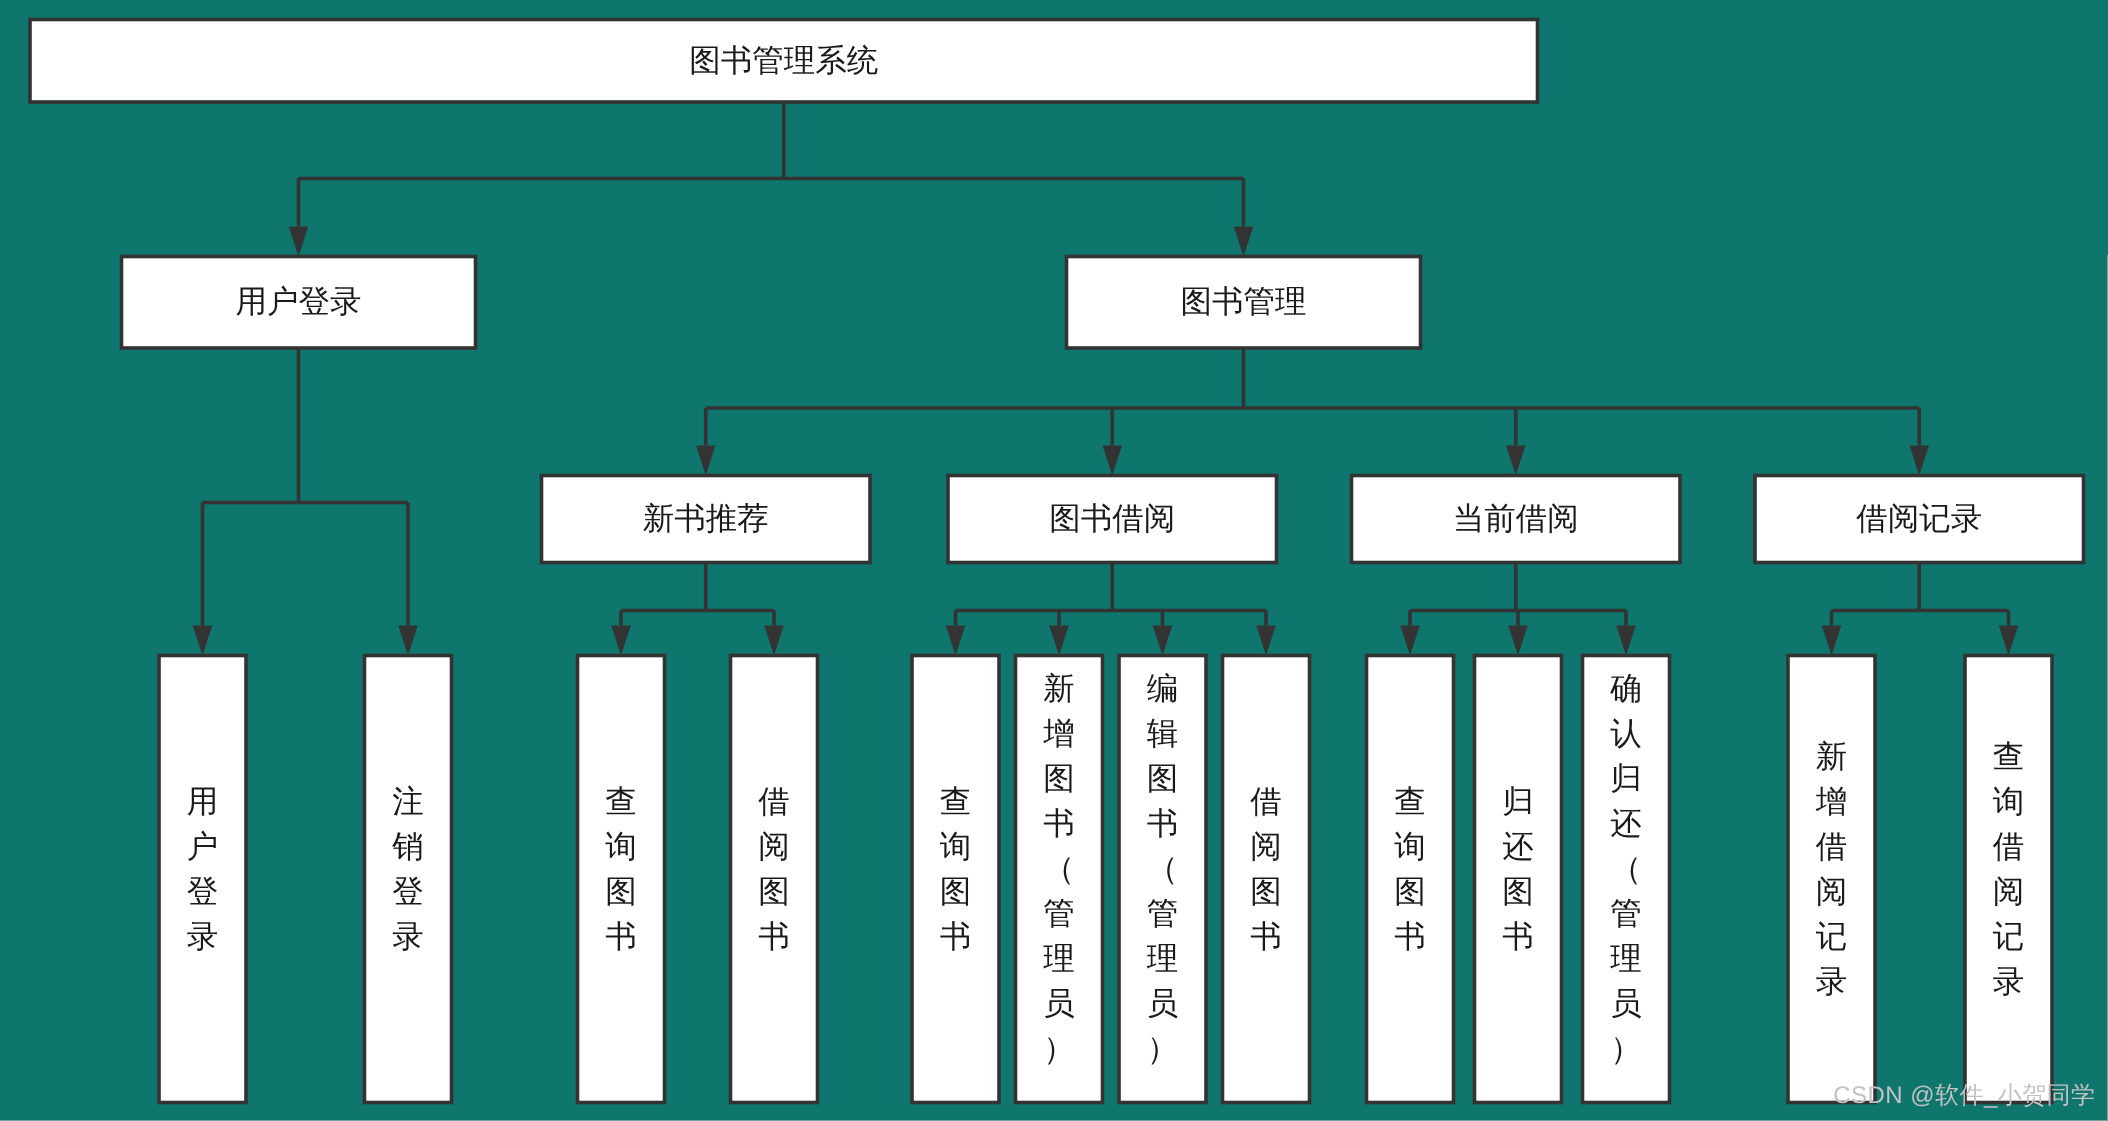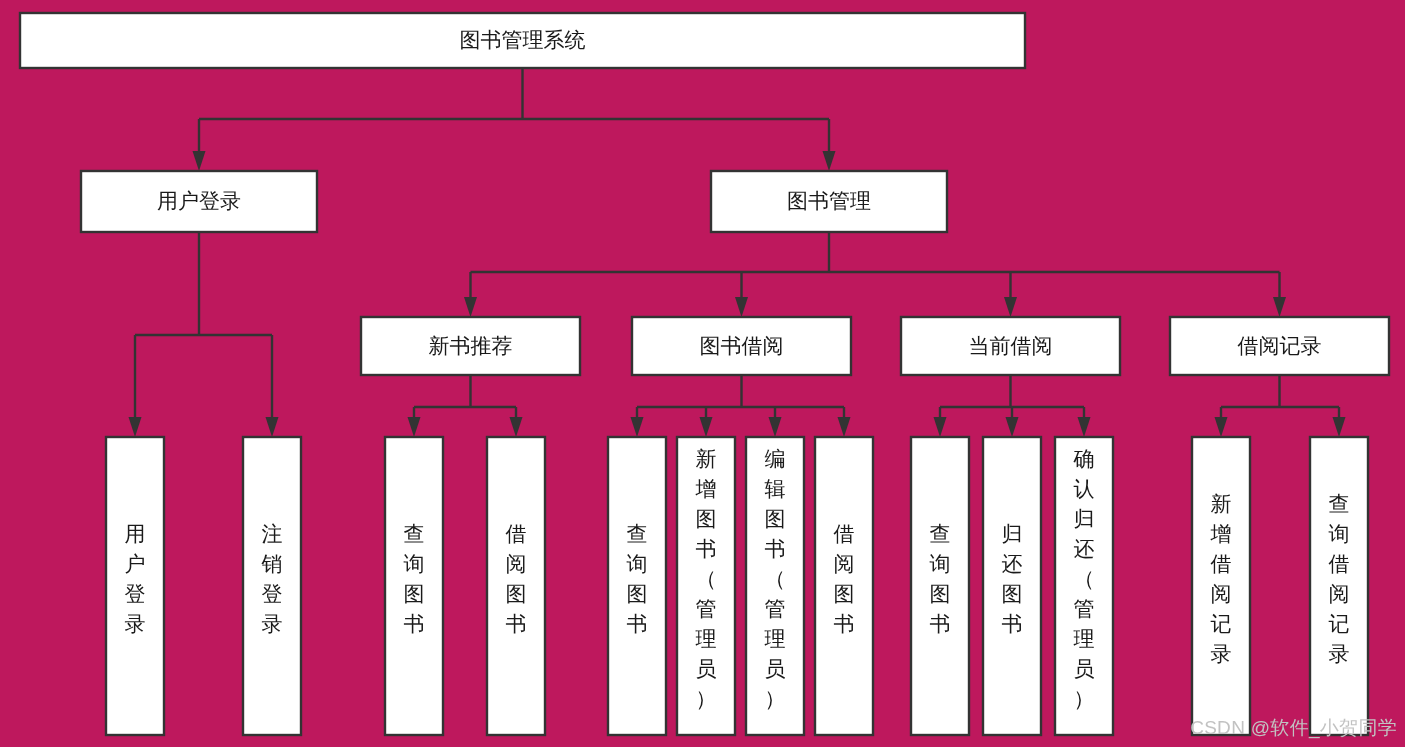--- a/index.html
+++ b/index.html
@@ -11,21 +11,21 @@
   body {
     width: 1405px;
     height: 747px;
     font-family: "Liberation Sans", "DejaVu Sans", sans-serif;
     overflow: hidden;
   }
   #diagram-root {
     position: relative;
     width: 1405px;
     height: 747px;
-    background: #be185d;
+    background: #0f766e;
   }
   svg.diagram-canvas {
     position: absolute;
     top: 0;
     left: 0;
     width: 1405px;
     height: 747px;
     display: block;
   }
   .node-box {
@@ -54,21 +54,21 @@
     fill: #1a1a1a;
     font-family: "Liberation Sans", "DejaVu Sans", sans-serif;
     font-size: 21px;
     text-anchor: middle;
   }
   .watermark-text {
     position: absolute;
     right: 8px;
     bottom: 6px;
     color: #c2c2c2;
-    font-size: 19px;
+    font-size: 16px;
     font-family: "Liberation Sans", "DejaVu Sans", sans-serif;
     white-space: nowrap;
     letter-spacing: 0.3px;
     user-select: none;
   }
 </style>
 </head>
 <body>
 
 <div id="diagram-root">

